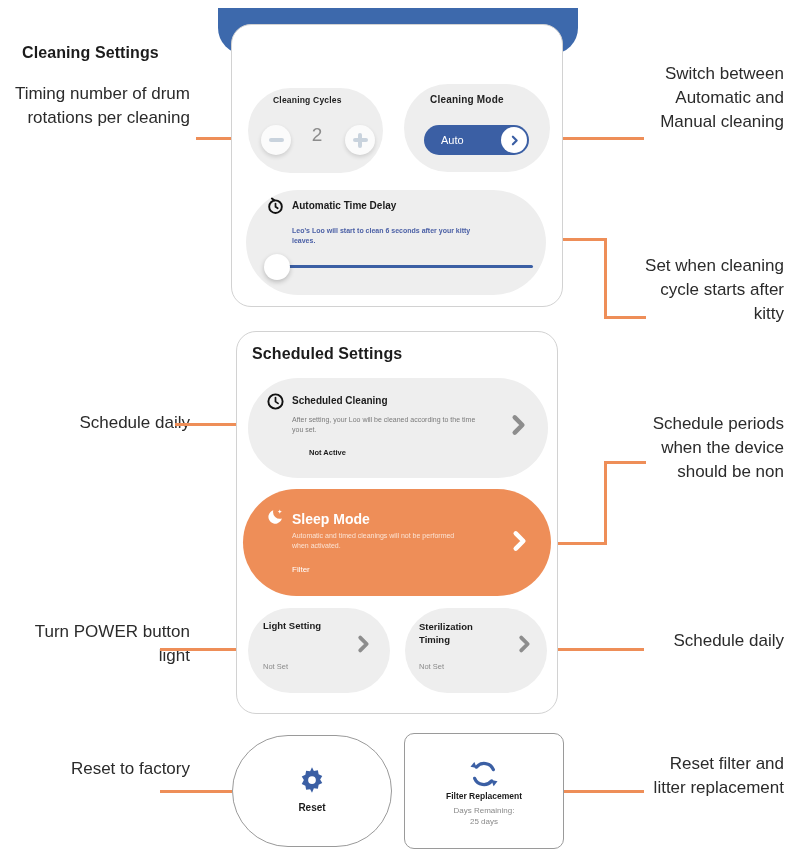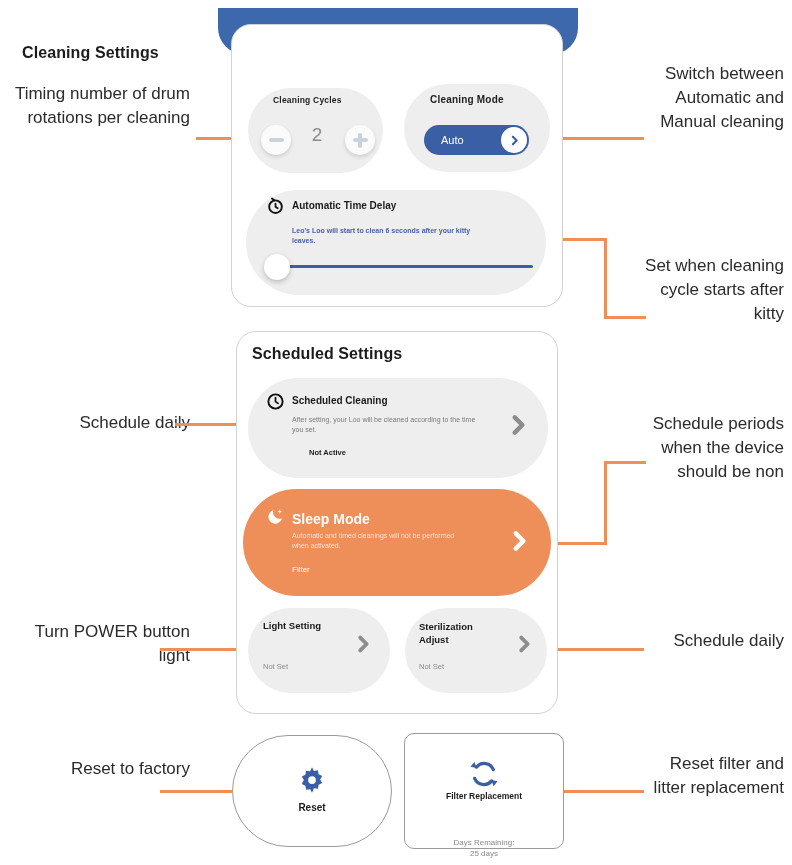--- a/index.html
+++ b/index.html
@@ -340,21 +340,21 @@
 <div class="tile" id="tile-light"></div>
 <div id="light-title">Light Setting</div>
 <div id="light-status">Not Set</div>
 <div id="light-chev">
   <svg width="22" height="22" viewBox="0 0 24 24" aria-hidden="true">
     <path d="M9 5l7 7-7 7" fill="none" stroke="#8d8d8d" stroke-width="4.2" stroke-linecap="round" stroke-linejoin="round"></path>
   </svg>
 </div>
 
 <div class="tile" id="tile-steril"></div>
-<div id="steril-title">Sterilization Adjust</div>
+<div id="steril-title">Sterilization Timing</div>
 <div id="steril-status">Not Set</div>
 <div id="steril-chev">
   <svg width="22" height="22" viewBox="0 0 24 24" aria-hidden="true">
     <path d="M9 5l7 7-7 7" fill="none" stroke="#8d8d8d" stroke-width="4.2" stroke-linecap="round" stroke-linejoin="round"></path>
   </svg>
 </div>
 
 <div id="card-reset"></div>
 <div id="reset-icon">
   <svg width="30" height="30" viewBox="0 0 24 24" aria-hidden="true">
@@ -367,14 +367,14 @@
 <div id="card-filter"></div>
 <div id="filter-icon">
   <svg width="30" height="30" viewBox="0 0 24 24" aria-hidden="true">
     <path fill="none" stroke="#3b5fa4" stroke-width="2.6" stroke-linecap="round" d="M19.5 8.5a8 8 0 0 0-13.6-2"></path>
     <path fill="#3b5fa4" d="M4.3 2.3l1.9 4.9-5 -1z"></path>
     <path fill="none" stroke="#3b5fa4" stroke-width="2.6" stroke-linecap="round" d="M4.5 15.5a8 8 0 0 0 13.6 2"></path>
     <path fill="#3b5fa4" d="M19.7 21.7l-1.9-4.9 5 1z"></path>
   </svg>
 </div>
 <div id="filter-label">Filter Replacement</div>
-<div id="filter-sub" style="white-space: pre-line; margin-top: 32px;">Days Remaining:
+<div id="filter-sub" style="white-space: pre-line;">Days Remaining:
 25 days</div>
 
 </body></html>

